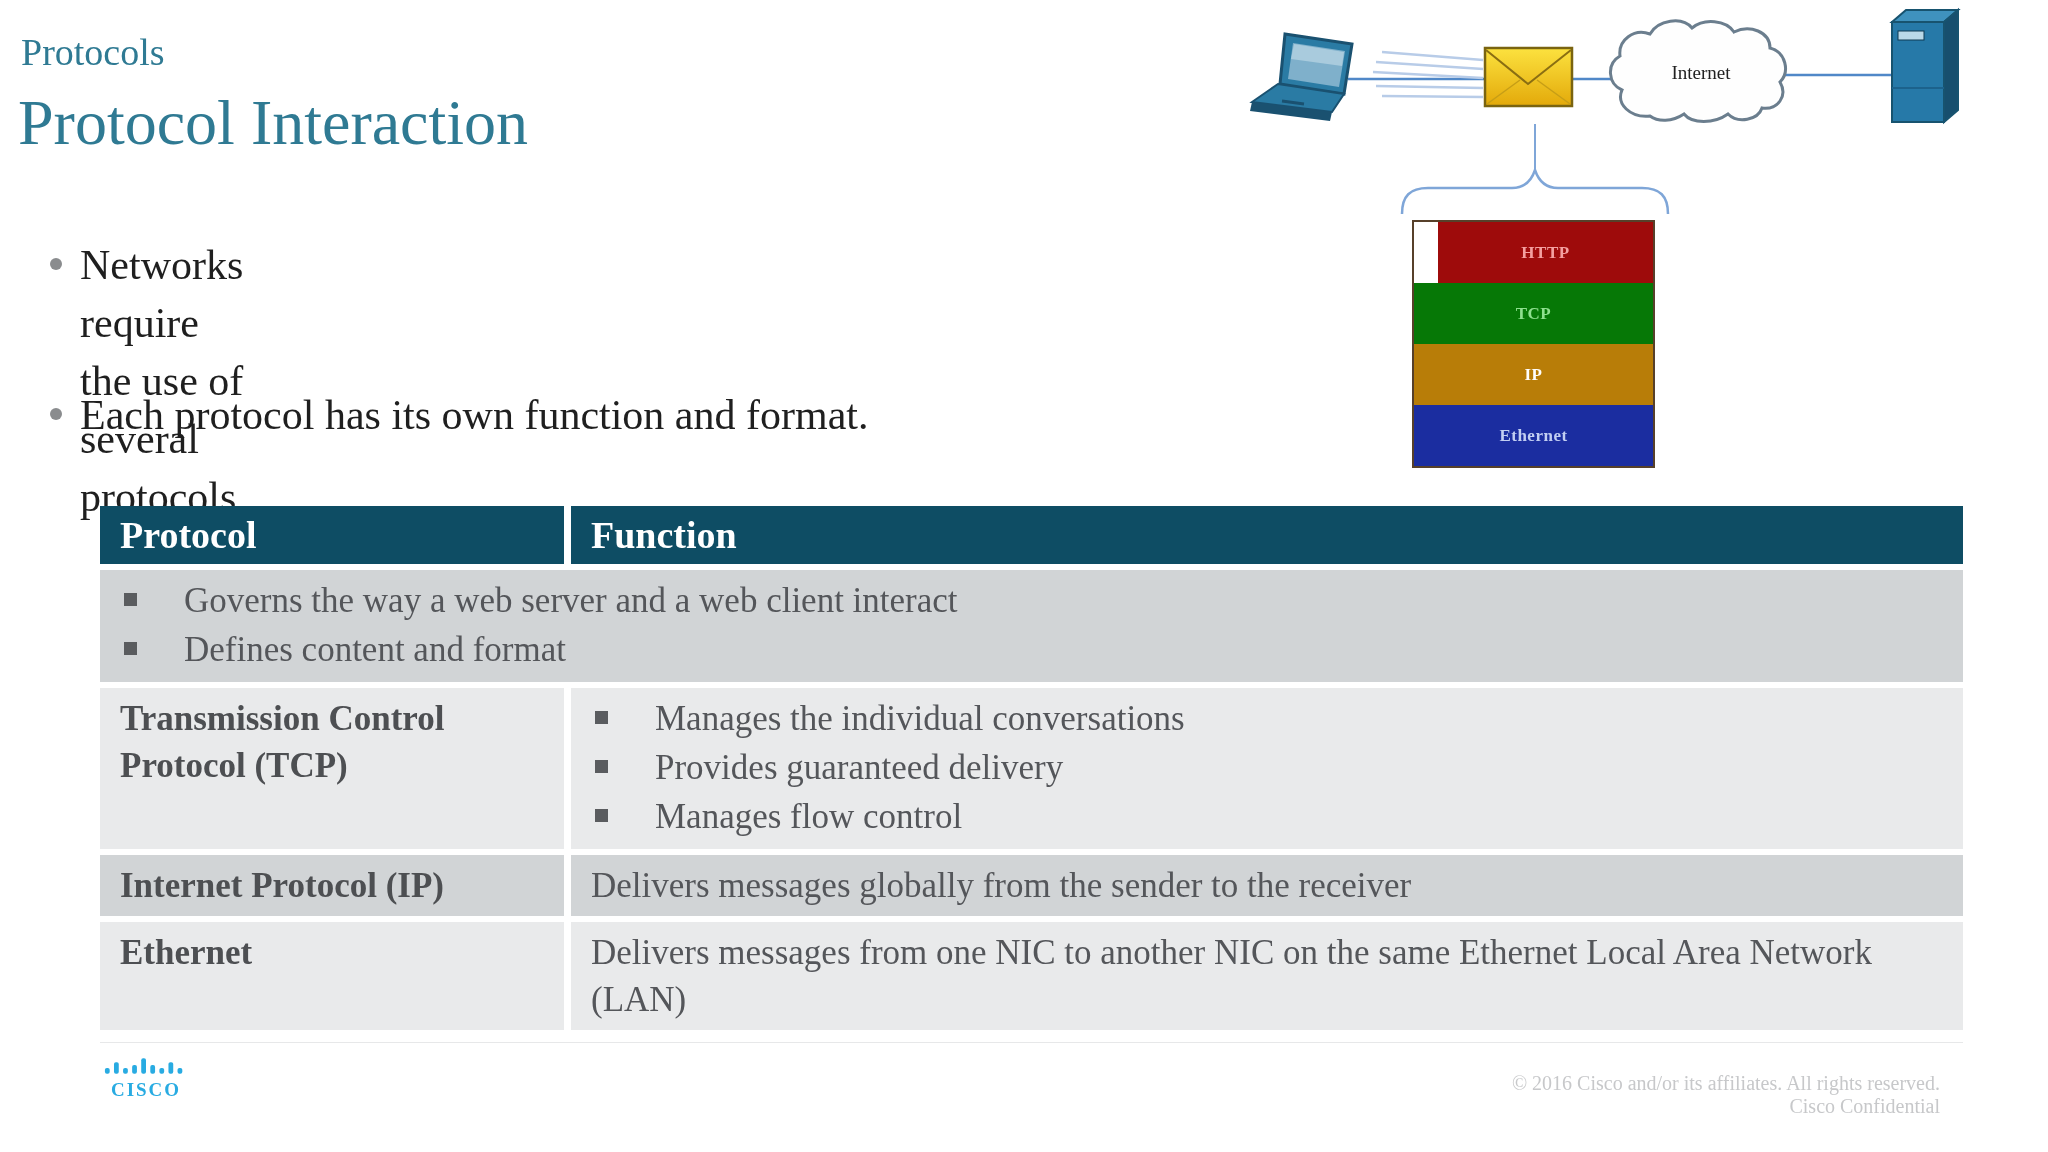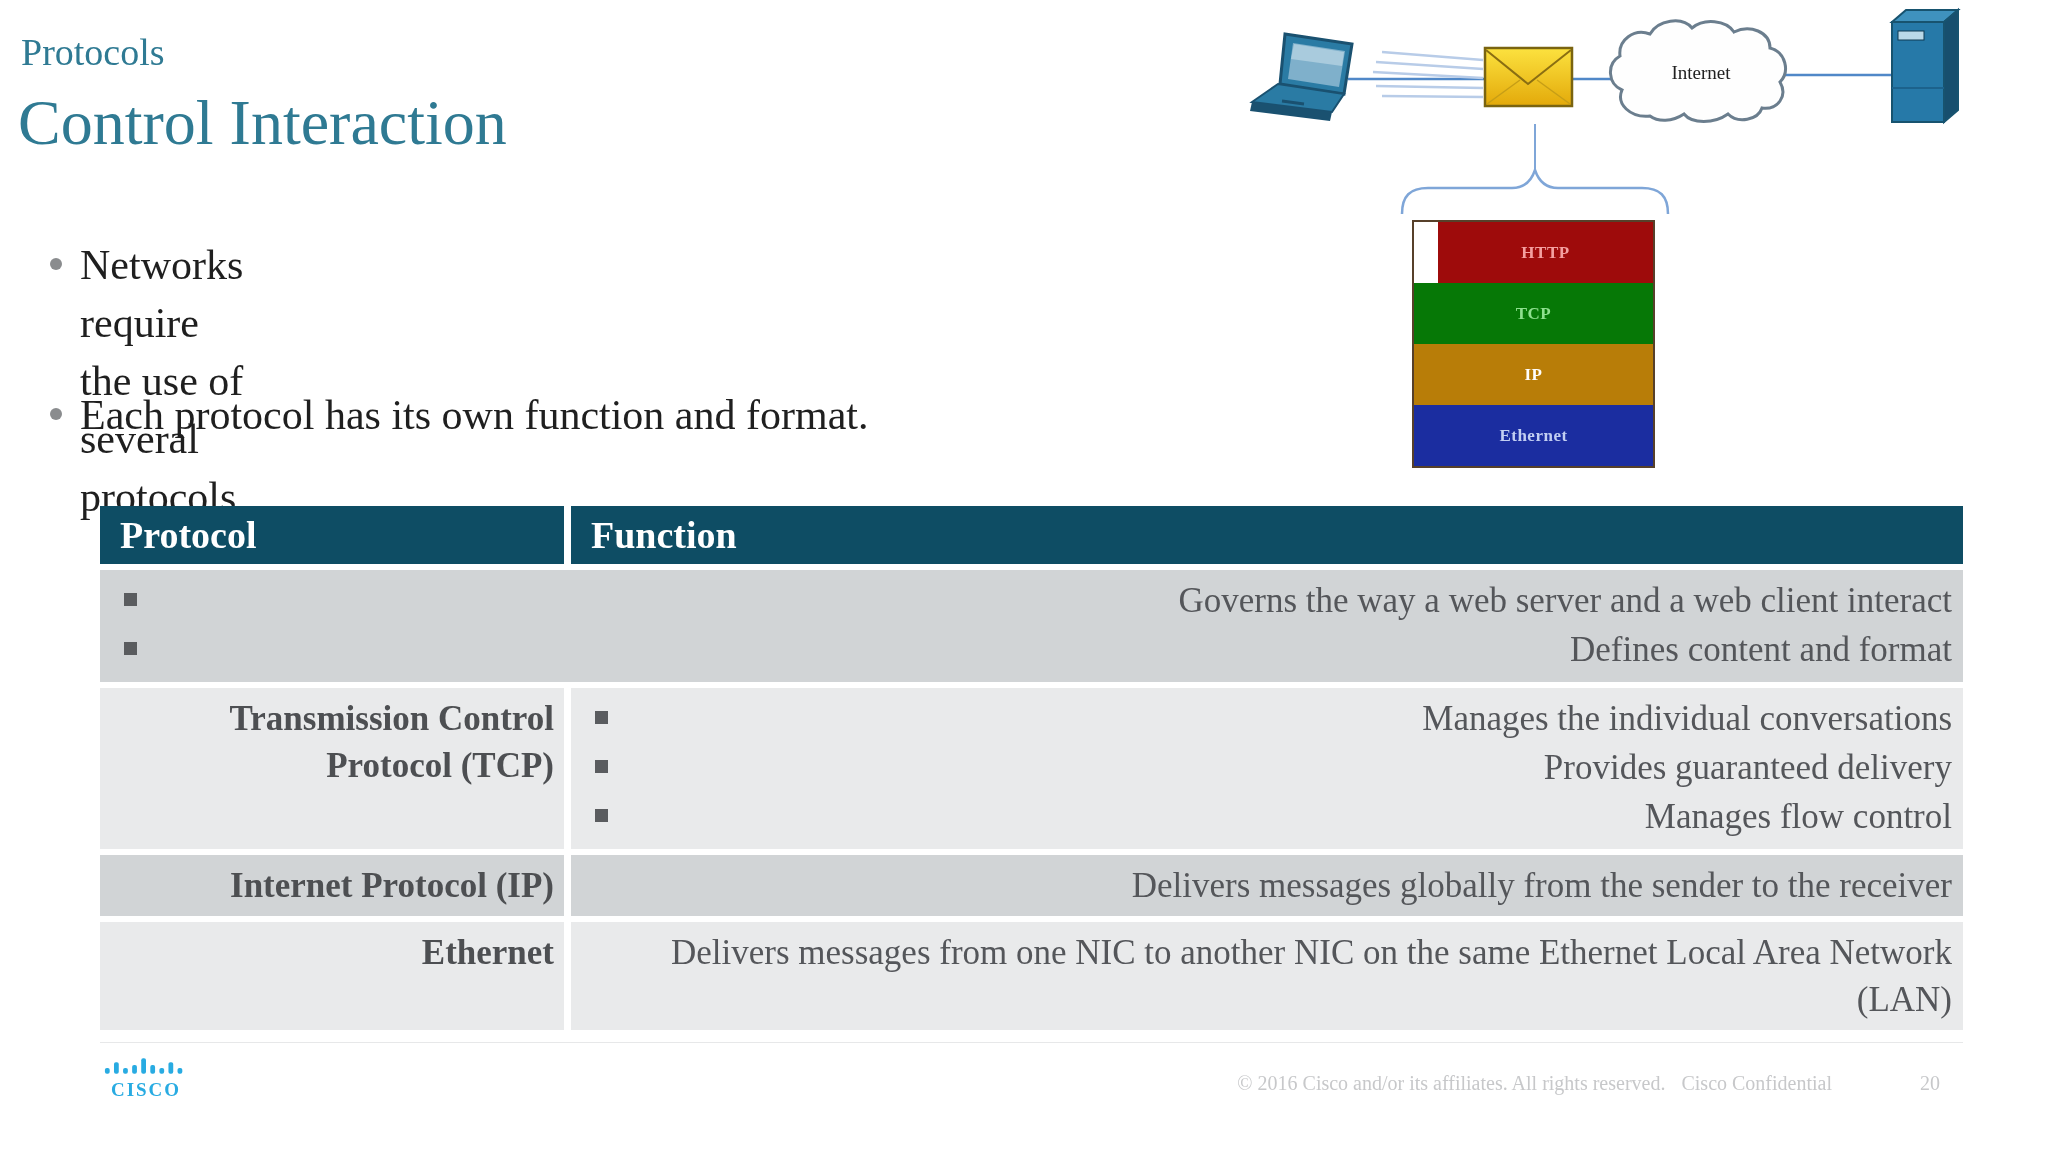--- a/index.html
+++ b/index.html
@@ -28,21 +28,21 @@
   .stack{position:absolute;left:182px;top:220px;width:243px;height:248px;
          border:2px solid #57402A;box-sizing:border-box;display:flex;flex-direction:column;}
   .band{flex:1;display:flex;align-items:center;justify-content:center;
         font-size:17px;font-weight:bold;letter-spacing:.5px;}
   .band-http{background:#9E0B0B;color:#F4A0A0;margin-left:24px;}
   .band-tcp{background:#067806;color:#8FE08F;}
   .band-ip{background:#B87D08;color:#ffffff;}
   .band-eth{background:#1B2DA0;color:#C2CEF2;}
 
   
-  .ptable{position:absolute;left:100px;top:506px;width:1863px;text-align:right;}
+  .ptable{position:absolute;left:100px;top:506px;width:1863px;}
   .trow{display:flex;gap:7px;margin-bottom:6px;}
   .cell{box-sizing:border-box;}
   .c1{width:464px;flex:none;padding:7px 10px 7px 20px;}
   .c2{flex:1;padding:7px 11px 7px 20px;}
   .thead .cell{background:#0E4D64;color:#ffffff;font-weight:bold;font-size:38px;
                height:58px;display:flex;align-items:center;padding-top:0;padding-bottom:0;}
   .r-dark .cell{background:#D1D4D6;}
   .r-light .cell{background:#E9EAEB;}
   .pname{font-weight:bold;color:#4D4F52;font-size:35px;line-height:47px;}
   .nw{white-space:nowrap;}
@@ -51,31 +51,31 @@
   .fn-list li{position:relative;padding-left:64px;margin-bottom:2px;font-size:35px;
               color:#54565A;line-height:47px;}
   .fn-list li::before{content:"";position:absolute;left:4px;top:16px;width:13px;height:13px;
                       background:#5A5C5F;}
 
   
   .footer-rule{position:absolute;left:100px;top:1042px;width:1863px;height:1px;background:#E7E8E9;}
   .logo{position:absolute;left:103px;top:1058px;width:86px;text-align:center;}
   .logo-text{font-size:19px;font-weight:bold;letter-spacing:2px;color:#28ABE2;margin-top:1px;}
   .copyright-bar{position:absolute;top:1072px;right:108px;display:flex;align-items:flex-end;
-                 font-size:20px;color:#C7C8CA;white-space:nowrap;}
+                 font-size:20px;color:#C7C8CA;white-space:nowrap;flex-direction:column;}
   .conf{margin-left:16px;}
   .pageno{margin-left:88px;}
 </style>
 </head>
 <body>
 
 <div class="slide">
 
   <div class="pretitle">Protocols</div>
-  <div class="title">Control Interaction</div>
+  <div class="title">Protocol Interaction</div>
 
   <ul class="bullets">
     <li class="b1">
       <span class="dot"></span>
       <span class="btext">Networks require the use of several protocols.</span>
     </li>
     <li class="b2">
       <span class="dot"></span>
       <span class="btext">Each protocol has its own function and format.</span>
     </li>

